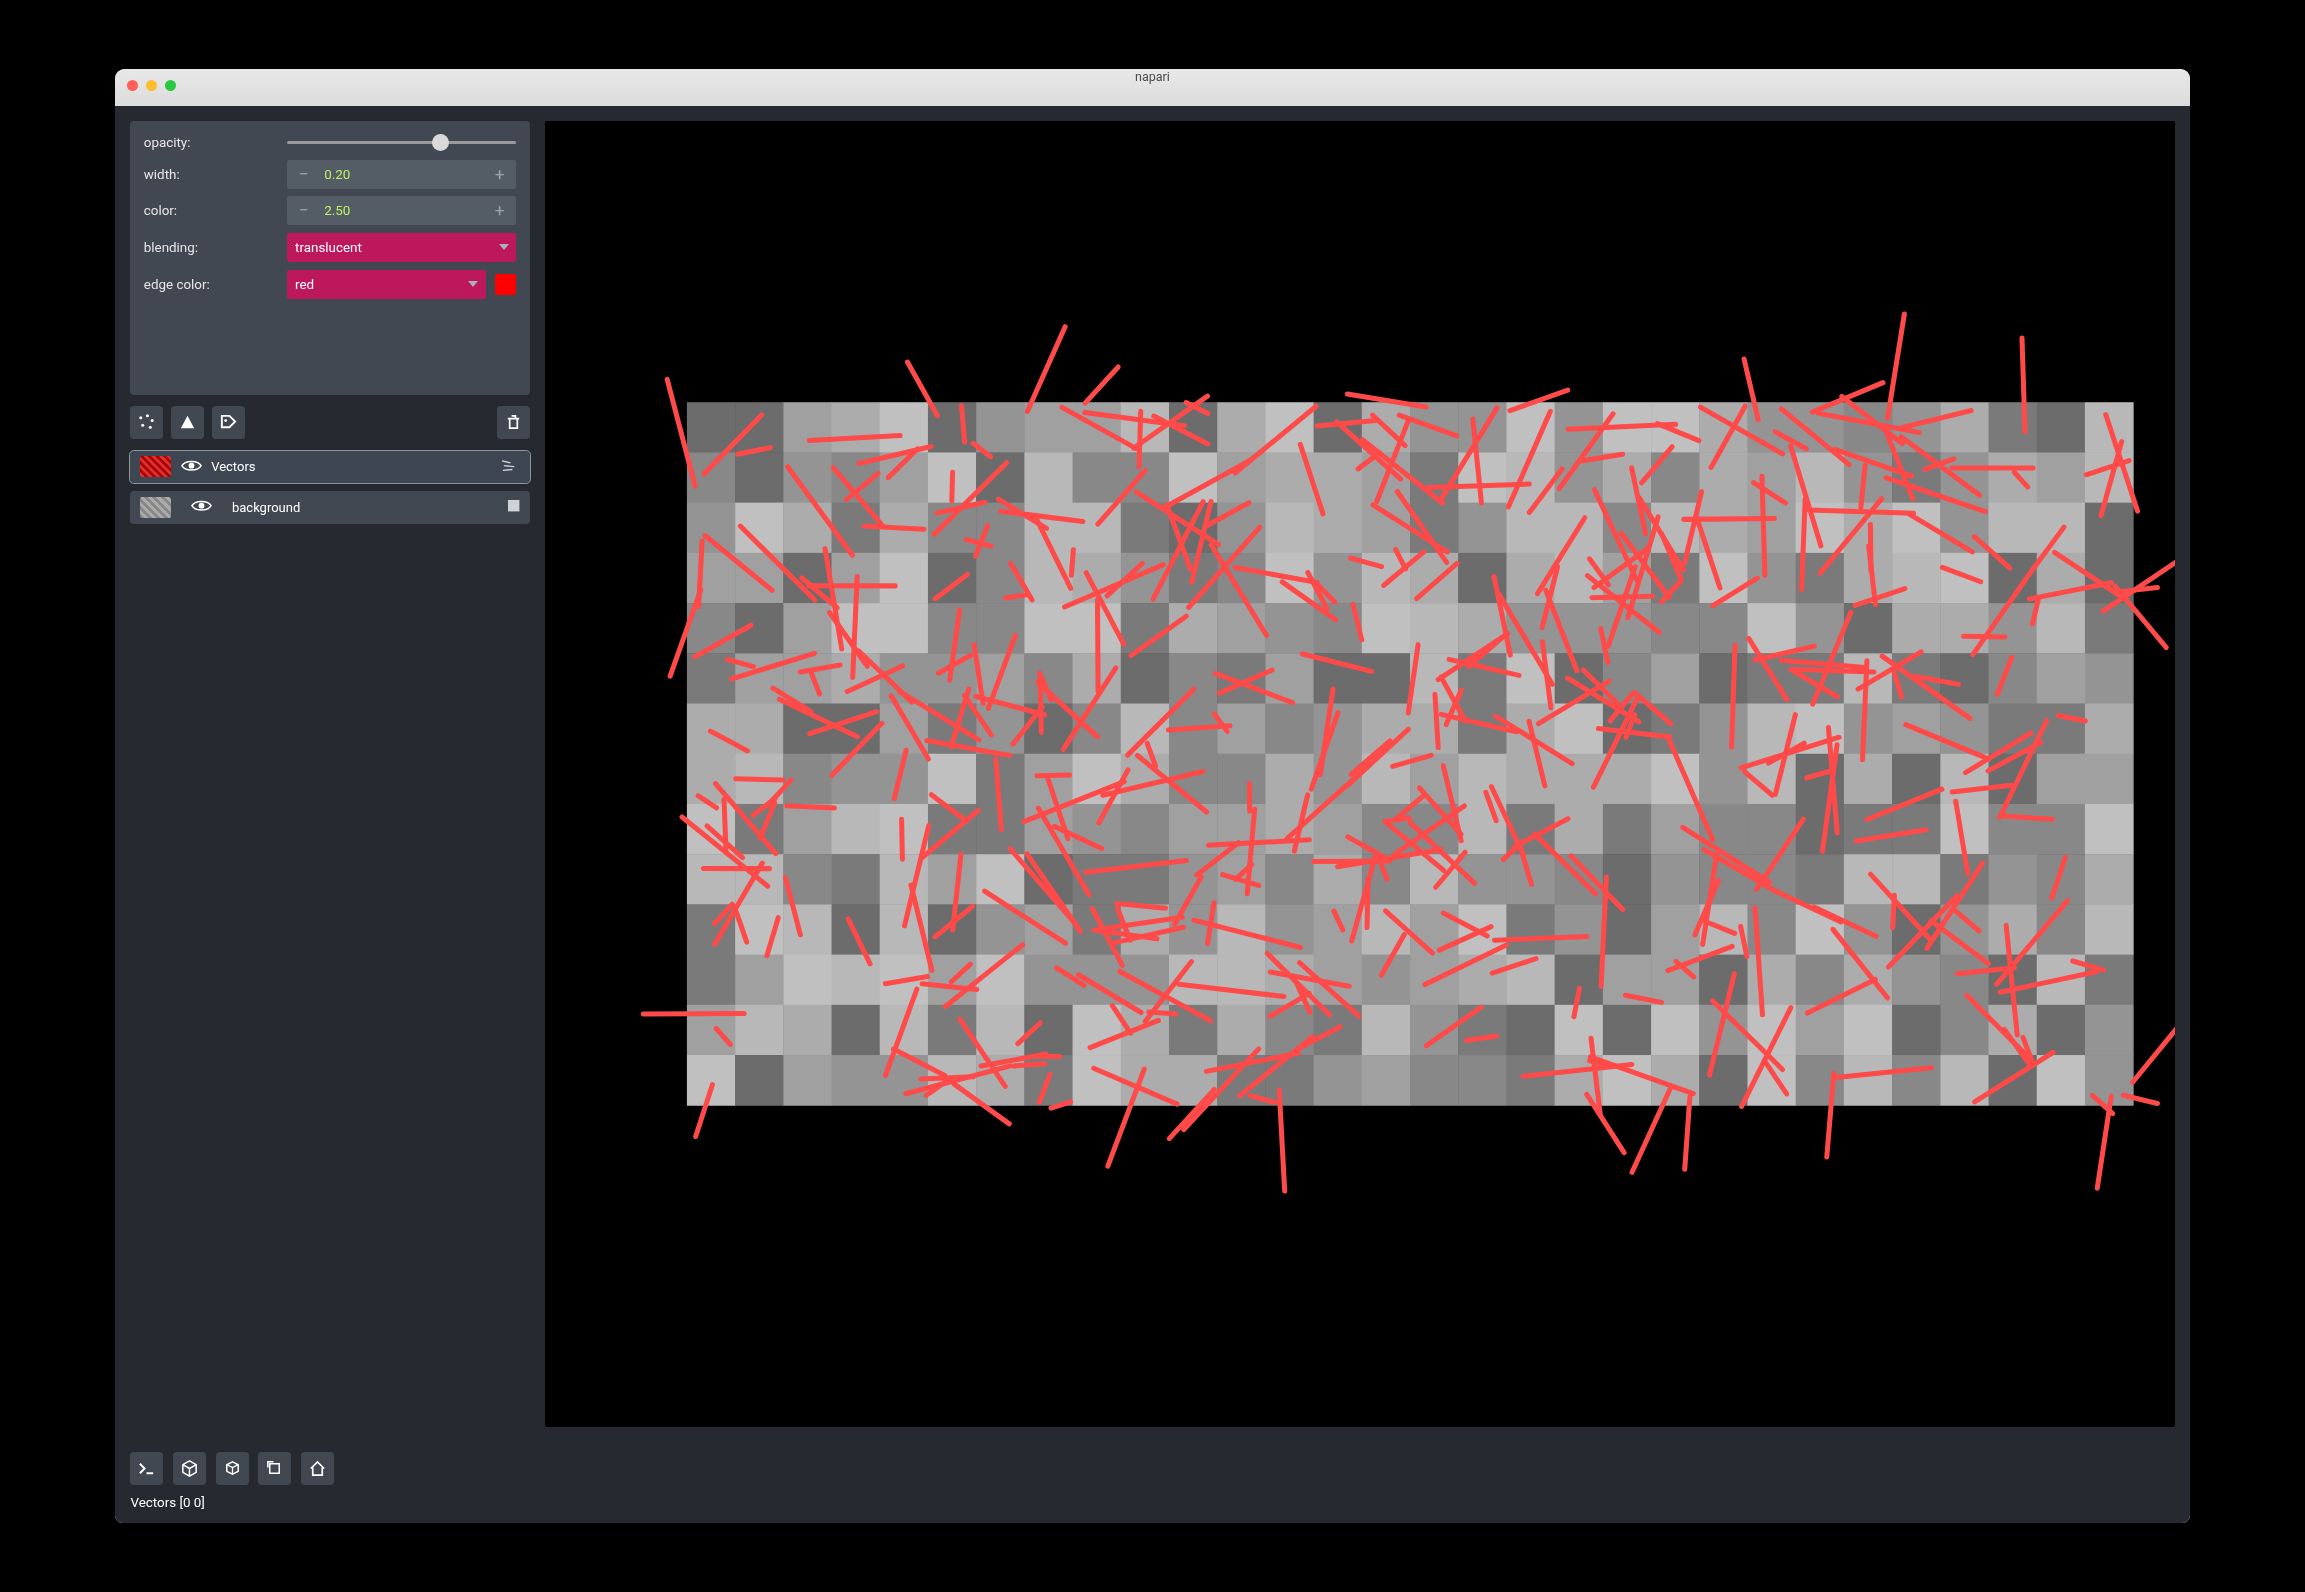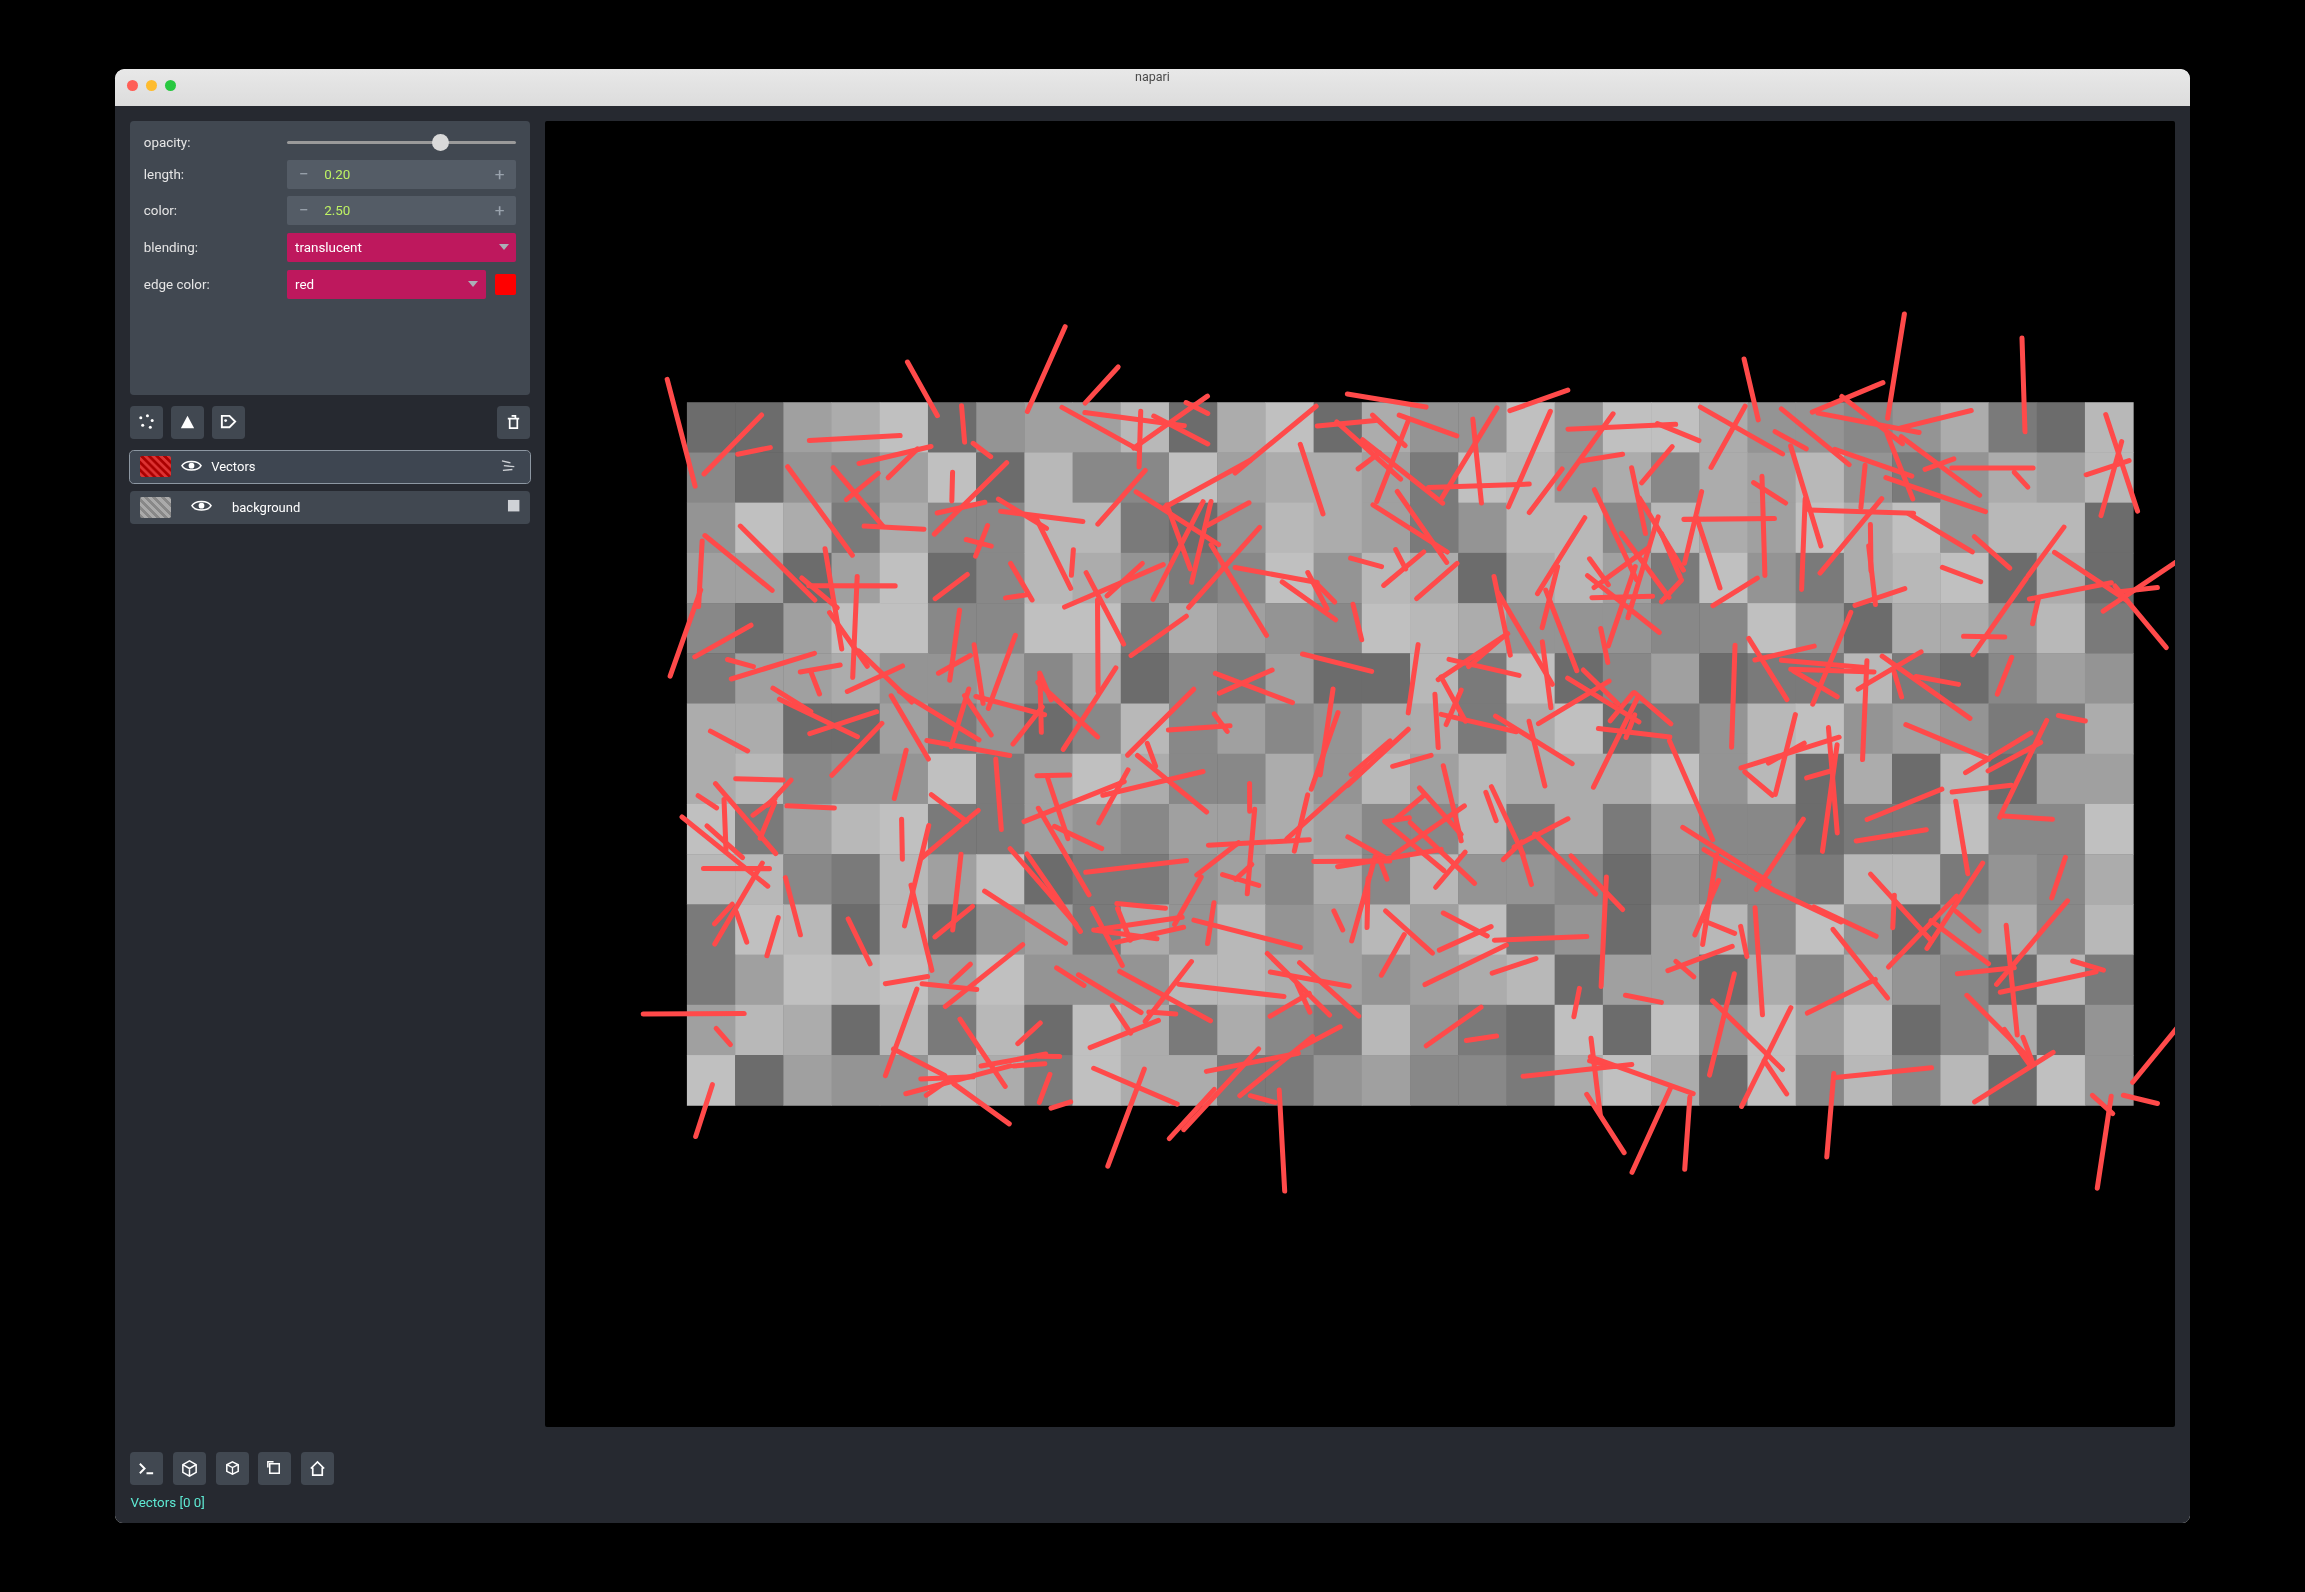--- a/index.html
+++ b/index.html
@@ -27,21 +27,21 @@
 .tbtn{width:33px;height:33px;background:#414851;border-radius:3.8px;display:flex;align-items:center;justify-content:center;color:#fff;cursor:pointer}
 .spacer{flex:1}
 .layer{display:flex;align-items:center;gap:9.6px;background:#414851;border-radius:3.8px;padding:5.8px 9.6px}
 .layer.sel{outline:1px solid #8d97a2;background:#3e4651}
 .thumb{width:31px;height:21px;border-radius:1.9px}
 .lname{flex:1;color:#fff;font-size:13px}
 .badge{color:#cfd2d6}
 .canvas-area{flex:1;background:#000;position:relative;margin:15.4px 15.4px 15.4px 0;border-radius:1.9px;overflow:hidden}
 svg.canvas{position:absolute;inset:0;width:100%;height:100%}
 .bbar{display:flex;gap:9.6px;padding:9.6px 15.4px 5.8px}
-.status{padding:3.8px 15.4px 13.4px;color:#5eead4;font-size:13.4px}
+.status{padding:3.8px 15.4px 13.4px;color:#ffffff;font-size:13.4px}
 </style>
 </head>
 <body>
 
 <div class="window">
   <div class="titlebar">
     <div class="traffic">
       <span class="tc-close"></span>
       <span class="tc-min"></span>
       <span class="tc-max"></span>
@@ -56,21 +56,21 @@
 
         <div class="panel">
           <div class="row">
             <label>opacity:</label>
             <div class="slider-wrap">
               <div class="slider-track"></div>
               <div class="slider-thumb"></div>
             </div>
           </div>
           <div class="row">
-            <label>length:</label>
+            <label>width:</label>
             <div class="spin">
               <div class="btn">−</div>
               <div class="val">0.20</div>
               <div class="btn">+</div>
             </div>
           </div>
           <div class="row">
             <label>color:</label>
             <div class="spin">
               <div class="btn">−</div>

